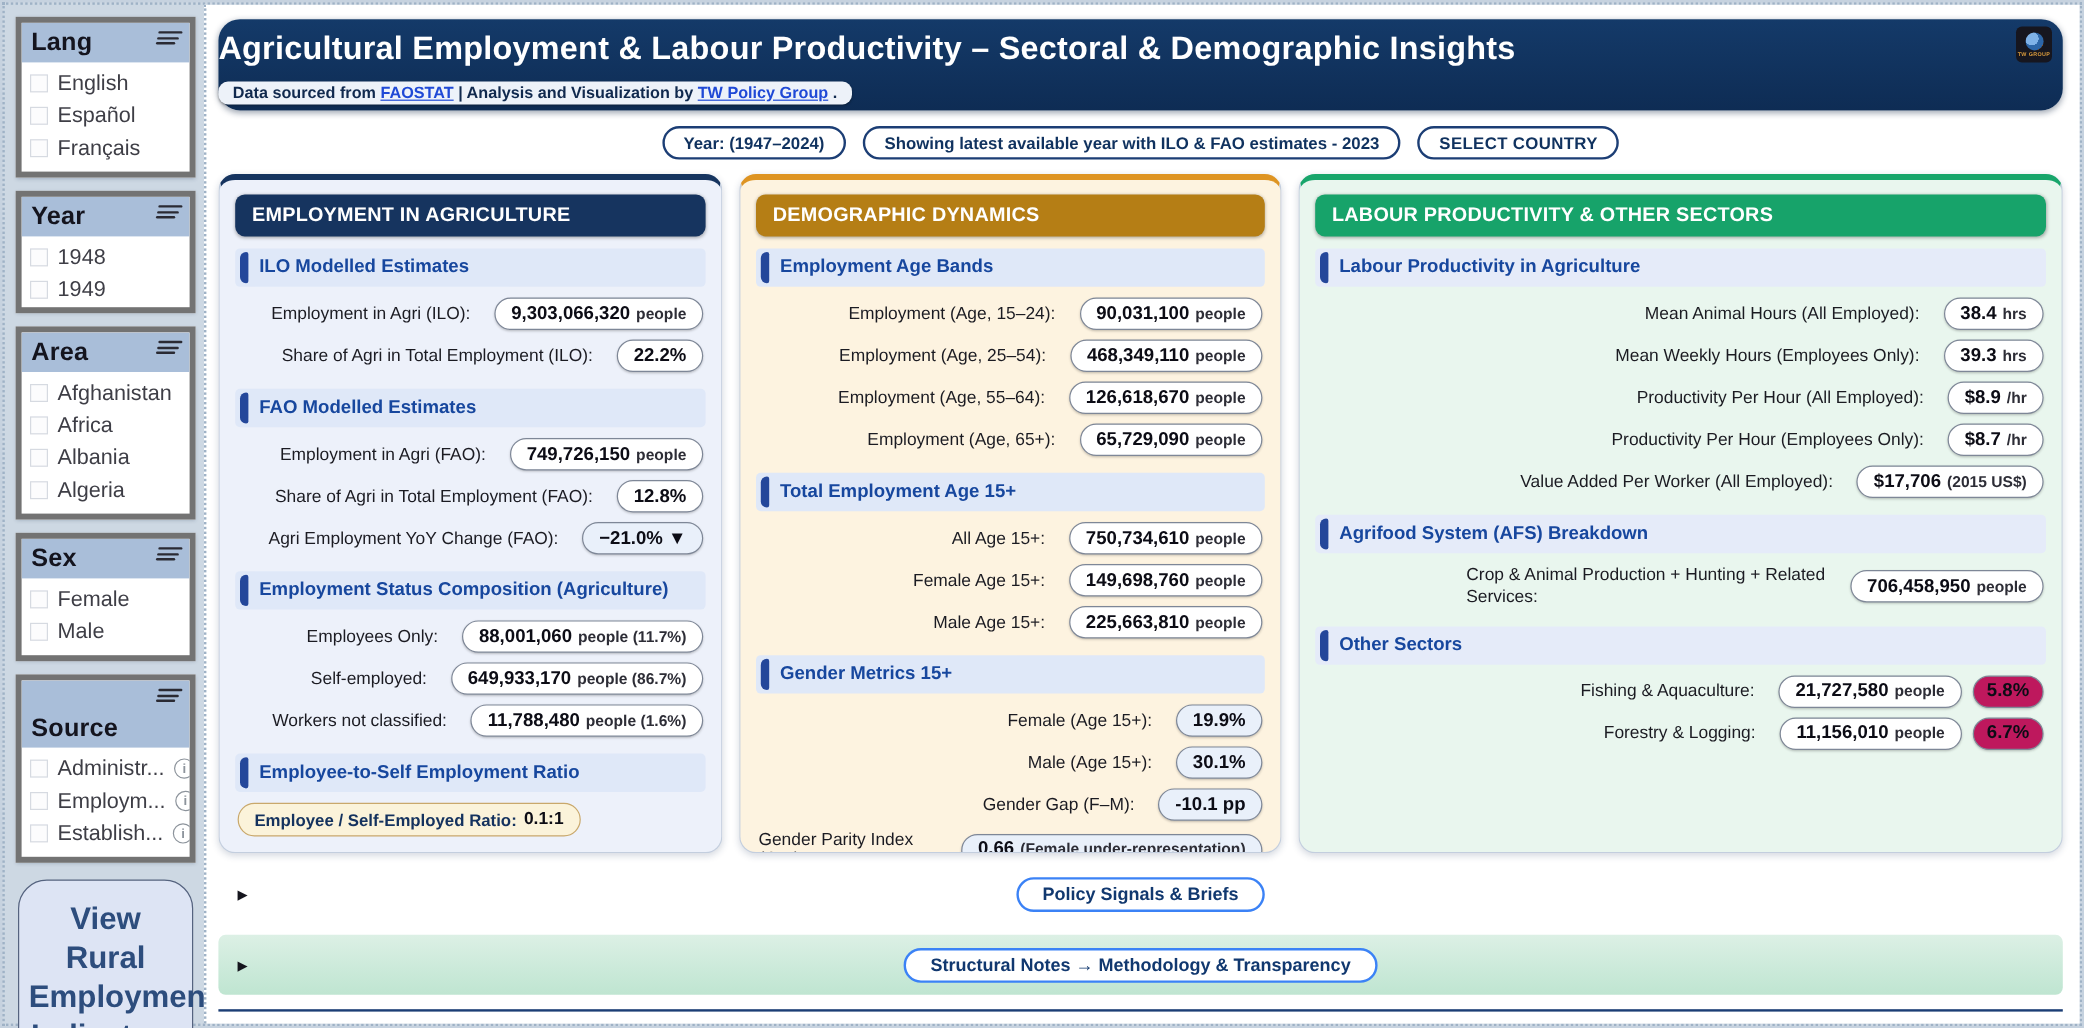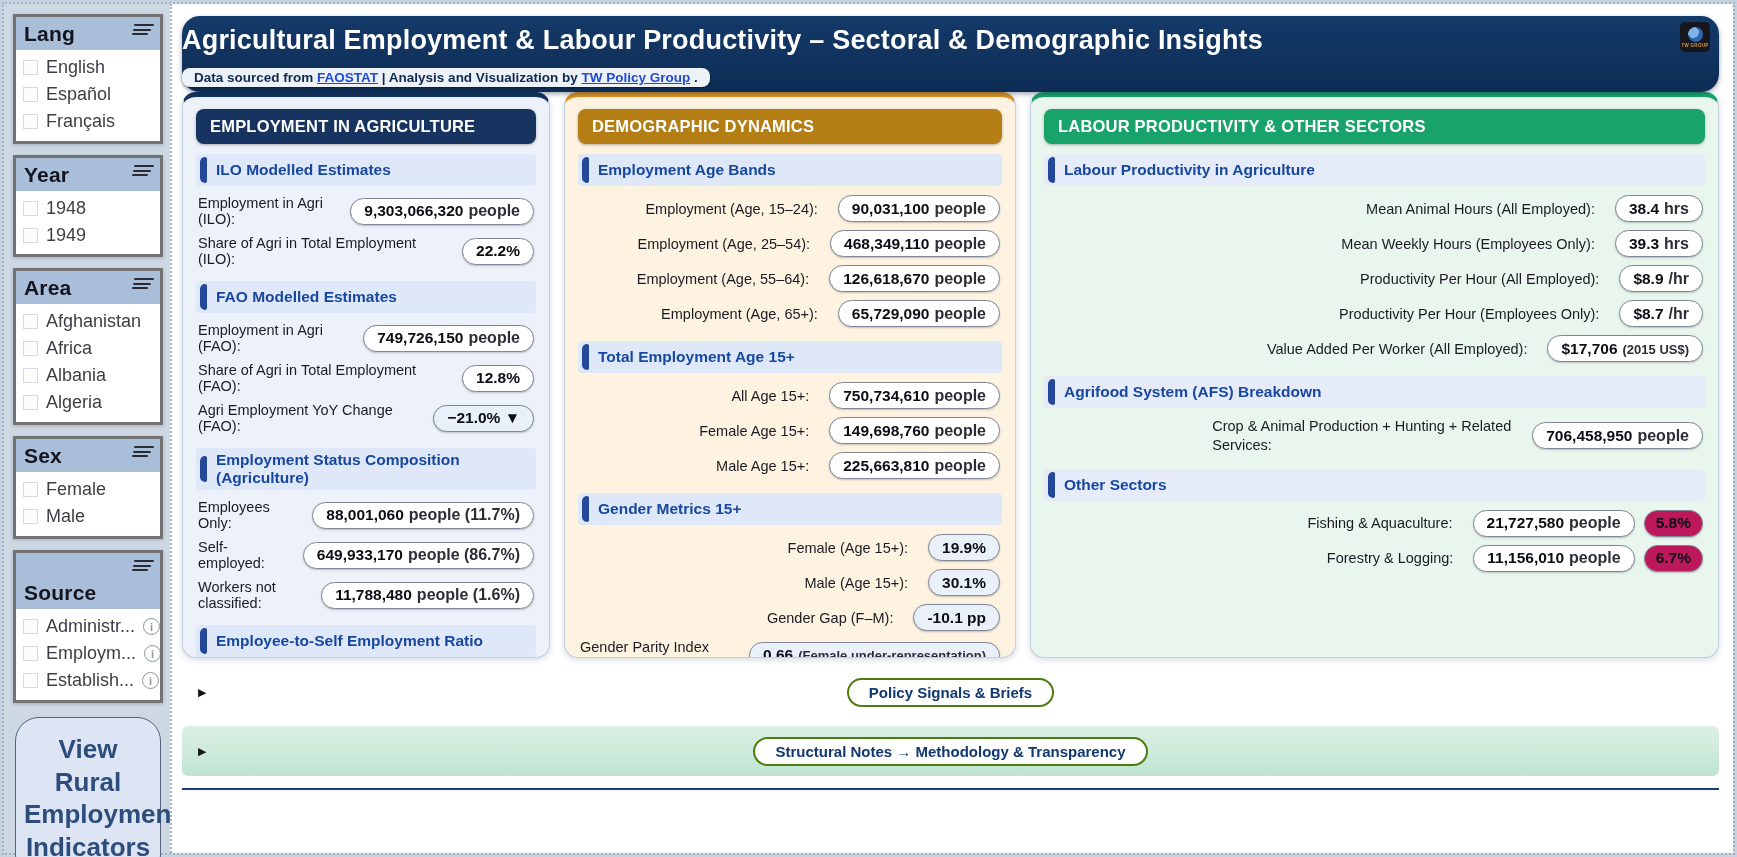--- a/index.html
+++ b/index.html
@@ -2,21 +2,21 @@
 <html><head>
 <meta charset="utf-8">
 <style>
   html,body{margin:0;padding:0;width:1737px;height:857px;overflow:hidden;
     font-family:"Liberation Sans","DejaVu Sans",sans-serif;background:#c6d2df;}
   *{box-sizing:border-box;}
   .root{display:flex;width:1733px;height:853px;margin:2px;border:2px dotted #9fb2c6;background:#cdd8e3;}
 
   
   .sidebar{width:166px;padding:10px 7px 0 9px;flex:none;}
-  .slicer{background:#fff;border:3px solid #737373;box-shadow:0 1px 3px rgba(40,60,90,.25);margin-bottom:11px;overflow:hidden;}
+  .slicer{background:#fff;border:5px solid #737373;box-shadow:0 1px 3px rgba(40,60,90,.25);margin-bottom:11px;overflow:hidden;}
   .slicer-head{position:relative;background:#a9bed9;padding:3px 8px 4px 8px;display:flex;align-items:flex-end;min-height:33px;}
   .slicer-head.tall{min-height:56px;}
   .slicer-title{font-weight:800;font-size:21px;color:#14141e;letter-spacing:.2px;}
   .menu-icon{position:absolute;top:7px;right:8px;width:20px;height:13px;}
   .menu-icon span{display:block;height:2.2px;background:#2a2a33;margin-bottom:2.4px;border-radius:1px;}
   .menu-icon span:nth-child(1){width:20px;margin-left:2px;}
   .menu-icon span:nth-child(2){width:18px;margin-left:1px;}
   .menu-icon span:nth-child(3){width:16px;}
   .slicer-items{padding:4px 4px 6px 5px;}
   .slicer-item{display:flex;align-items:center;gap:8px;padding:3px 2px;font-size:18px;color:#3e3e46;}
@@ -42,47 +42,47 @@
   .logo .lt{font-size:4.5px;color:#d99a3c;font-weight:700;letter-spacing:.3px;}
 
   .pills-row{display:flex;justify-content:center;gap:14px;margin:13px 0 12px 0;flex:none;}
   .top-pill{background:#fff;border:2px solid #1c3e75;border-radius:16px;padding:4px 16px;
     font-weight:800;font-size:14px;color:#10325f;white-space:nowrap;}
   .top-pill.btn{cursor:pointer;letter-spacing:.3px;}
 
   .panels{display:flex;gap:14px;flex:none;align-items:stretch;height:566px;}
   .panel{border-radius:14px;border:1px solid #c3cede;border-top:5px solid var(--top);
     background:var(--bg);padding:12px 13px;box-shadow:0 2px 6px rgba(30,50,90,.18);overflow:hidden;}
-  .panel.p1{width:368px;--top:#16345f;--head:#16345f;--bg:#edf1fa;--band:#dfe8f8;}
+  .panel.p1{width:420px;--top:#16345f;--head:#16345f;--bg:#edf1fa;--band:#dfe8f8;}
   .panel.p2{width:452px;--top:#de9422;--head:#b57e15;--bg:#fdf3e0;--band:#dfe8f8;}
   .panel.p3{flex:1;--top:#18a56b;--head:#17a36a;--bg:#e9f6ee;--band:#e5ebf9;}
   .phead{background:var(--head);color:#fff;font-weight:800;font-size:16.5px;padding:8px 14px;
     border-radius:8px;letter-spacing:.2px;box-shadow:0 1px 3px rgba(0,0,0,.3);}
   .sec{display:flex;align-items:center;gap:9px;background:var(--band);border-radius:4px;
     padding:3px 4px;margin:10px 0 5px 0;}
   .bracket{width:7px;height:26px;background:#24479a;border-radius:8px 3px 3px 8px;flex:none;}
   .sec-title{font-size:15.5px;font-weight:800;color:#17479e;}
   .row{display:flex;justify-content:flex-end;align-items:center;padding:4px 2px;gap:20px;}
   .lbl{font-size:14.5px;color:#1b1b22;}
   .pill{display:inline-flex;align-items:baseline;gap:5px;background:#fff;border:1.7px solid #7e8797;
     border-radius:17px;padding:3.5px 13px;white-space:nowrap;box-shadow:0 1px 2px rgba(0,0,0,.22);flex:none;}
   .pill b{font-size:15.5px;color:#0c0c15;}
-  .pill small{font-size:16px;font-weight:700;color:#2d2d36;}
+  .pill small{font-size:13px;font-weight:700;color:#2d2d36;}
   .pill small.u-md{font-size:13px;}
   .pill.tint{background:#e9f0fa;}
   .pill.pct{padding:3.5px 11px;background:#be185d;}
   .pill-group{display:flex;gap:9px;align-items:center;}
   .chip{display:inline-flex;align-items:center;gap:6px;background:#fbf3da;border:1.5px solid #c9a86b;
     border-radius:16px;padding:5px 13px;margin:4px 0 0 2px;font-size:14px;font-weight:800;color:#14325e;}
   .chip b{color:#0c0c15;font-size:14.5px;}
   .lbl.wrap{max-width:300px;line-height:1.3;}
 
   .exp{position:relative;display:flex;align-items:center;justify-content:center;flex:none;}
   .exp .arrow{position:absolute;left:16px;font-size:11px;color:#15151d;cursor:pointer;}
-  .exp-pill{background:#fff;border:2px solid #4d7c0f;color:#11386f;border-radius:17px;
+  .exp-pill{background:#fff;border:2px solid #3b82f6;color:#11386f;border-radius:17px;
     padding:4px 20px;font-weight:800;font-size:15px;cursor:pointer;white-space:nowrap;}
   .exp.white{height:44px;margin-top:12px;background:#fff;}
   .exp.green{height:50px;margin-top:12px;border-radius:6px;background:linear-gradient(180deg,#dcf0e5 0%,#bfe5d1 100%);}
   .bottom-line{border-top:2.5px solid #1c3e75;margin-top:12px;flex:none;}
 </style>
 </head>
 <body>
 
 <div class="root">
 
@@ -229,20 +229,25 @@
         <span>| Analysis and Visualization by</span>
         <a>TW Policy Group</a>
         <span>.</span>
       </div>
       <div class="logo">
           <div class="globe"></div>
           <div class="lt">TW GROUP</div>
         </div>
     </header>
 
+    <div class="pills-row">
+      <span class="top-pill">Year: (1947–2024)</span>
+      <span class="top-pill">Showing latest available year with ILO &amp; FAO estimates - 2023</span>
+      <span class="top-pill btn">SELECT COUNTRY</span>
+    </div>
 
     <div class="panels">
 
       <section class="panel p1">
         <div class="phead">EMPLOYMENT IN AGRICULTURE</div>
 
         <div class="sec">
             <span class="bracket"></span>
             <span class="sec-title">ILO Modelled Estimates</span>
           </div>

